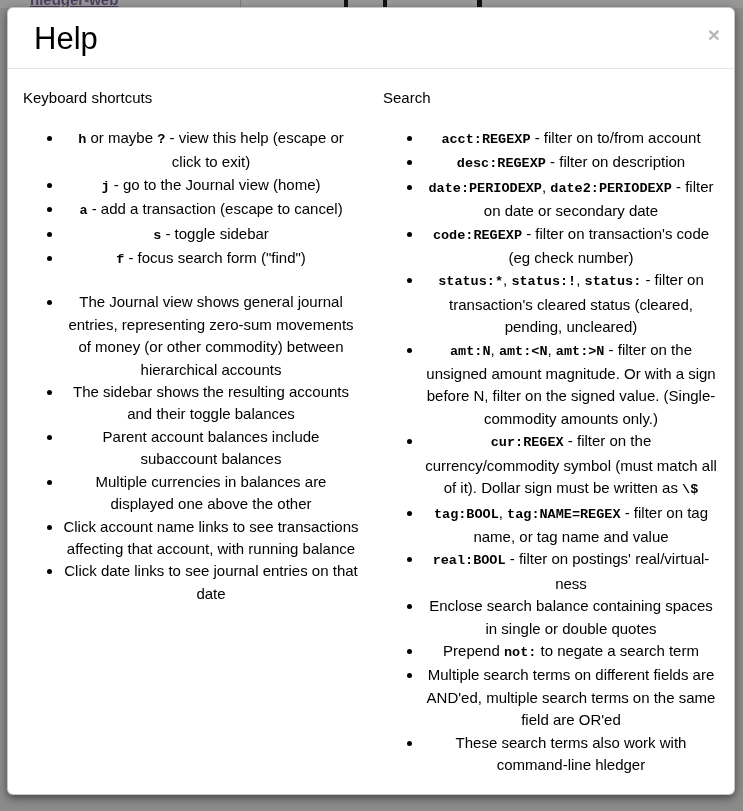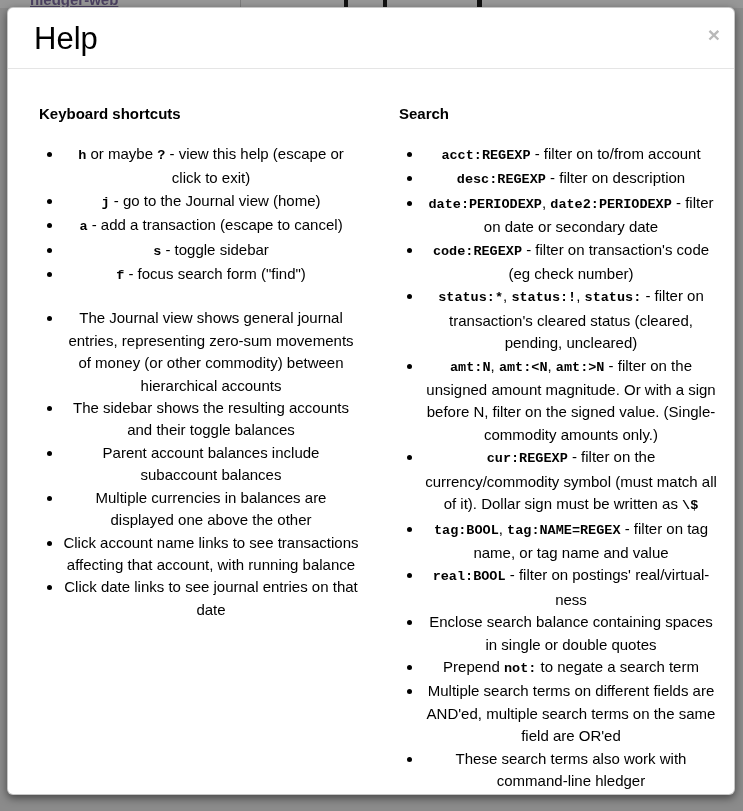--- a/index.html
+++ b/index.html
@@ -75,22 +75,22 @@
     gap:24px;
     padding:20px 15px 30px 15px;
   }
   .help-col{
     flex:1 1 0;
     min-width:0;
     font-size:15px;
     line-height:22.4px;
   }
   .help-heading{
-    margin:16px;
-    font-size:15px;font-weight:700;line-height:18px;
+    margin:0;
+    font-size:15px;font-weight:400;line-height:18px;
   }
   .help-section + .help-section{margin-top:12px;}
   .help-col ul{
     margin:20px 0 10px 0;
     padding-left:40px;
     text-align:center;
   }
   .help-col li{
     margin:0;
     overflow-wrap:break-word;
@@ -145,21 +145,21 @@
     <div class="help-col" id="col-right">
         <div class="help-section">
           <h4 class="help-heading">Search</h4>
           <ul>
             <li><span class="code">acct:REGEXP</span><span> - filter on to/from account</span></li>
             <li><span class="code">desc:REGEXP</span><span> - filter on description</span></li>
             <li><span class="code">date:PERIODEXP</span><span>, </span><span class="code">date2:PERIODEXP</span><span> - filter on date or secondary date</span></li>
             <li><span class="code">code:REGEXP</span><span> - filter on transaction's code (eg check number)</span></li>
             <li><span class="code">status:*</span><span>, </span><span class="code">status:!</span><span>, </span><span class="code">status:</span><span> - filter on transaction's cleared status (cleared, pending, uncleared)</span></li>
             <li><span class="code">amt:N</span><span>, </span><span class="code">amt:&lt;N</span><span>, </span><span class="code">amt:&gt;N</span><span> - filter on the unsigned amount magnitude. Or with a sign before N, filter on the signed value. (Single-commodity amounts only.)</span></li>
-            <li><span class="code">cur:REGEXP</span><span> - filter on the currency/commodity symbol (must match all of it). Dollar sign must be written as </span><span class="code">\$</span></li>
+            <li><span class="code">cur:REGEX</span><span> - filter on the currency/commodity symbol (must match all of it). Dollar sign must be written as </span><span class="code">\$</span></li>
             <li><span class="code">tag:BOOL</span><span>, </span><span class="code">tag:NAME=REGEX</span><span> - filter on tag name, or tag name and value</span></li>
             <li><span class="code">real:BOOL</span><span> - filter on postings' real/virtual-ness</span></li>
             <li><span>Enclose search balance containing spaces in single or double quotes</span></li>
             <li><span>Prepend </span><span class="code">not:</span><span> to negate a search term</span></li>
             <li><span>Multiple search terms on different fields are AND'ed, multiple search terms on the same field are OR'ed</span></li>
             <li><span>These search terms also work with command-line hledger</span></li>
           </ul>
         </div>
       </div>
   </div>

